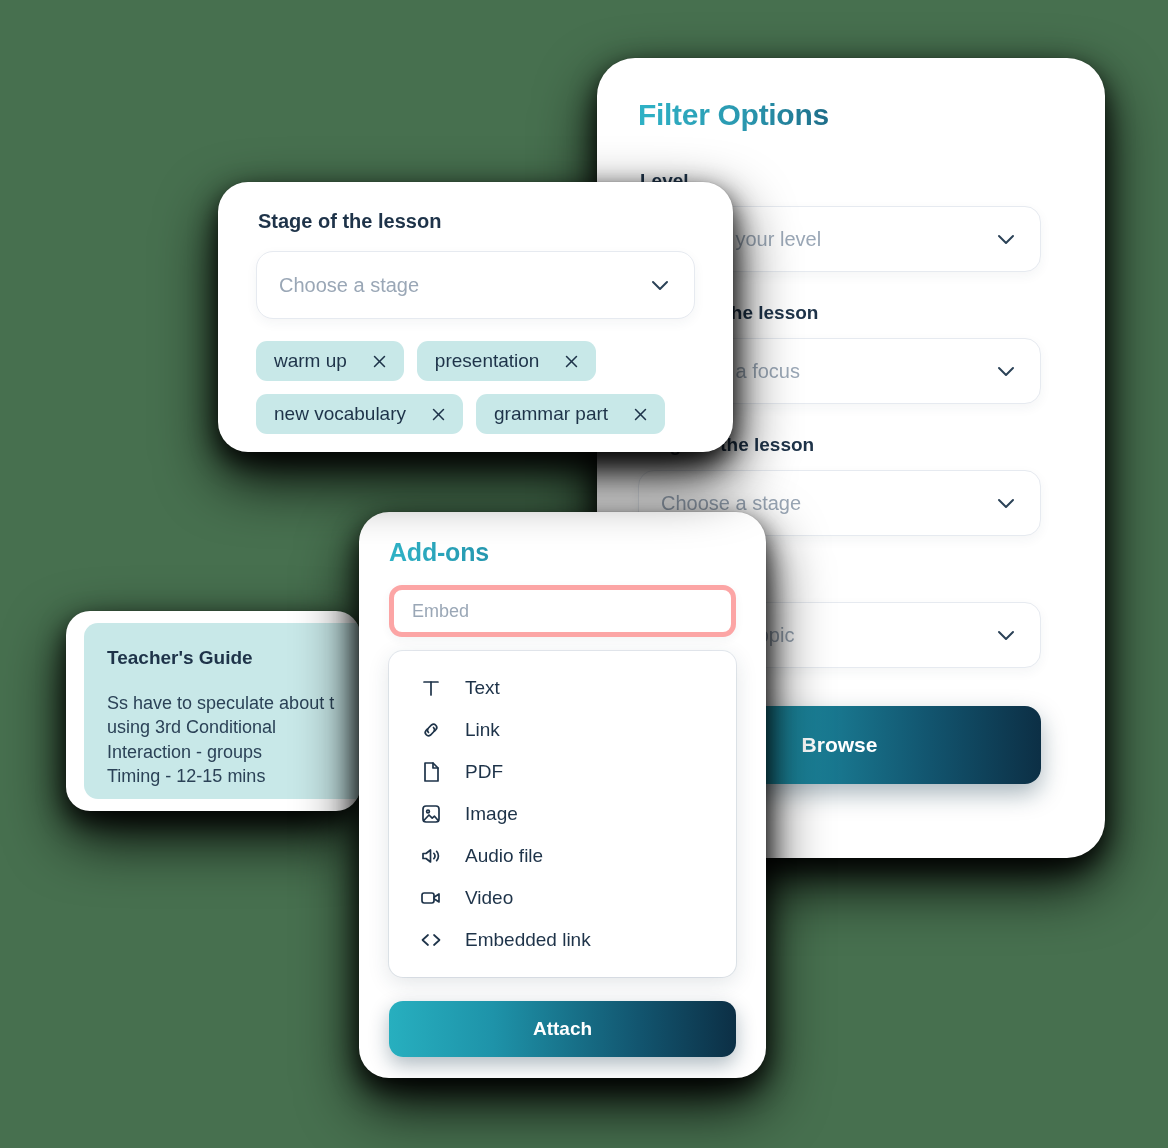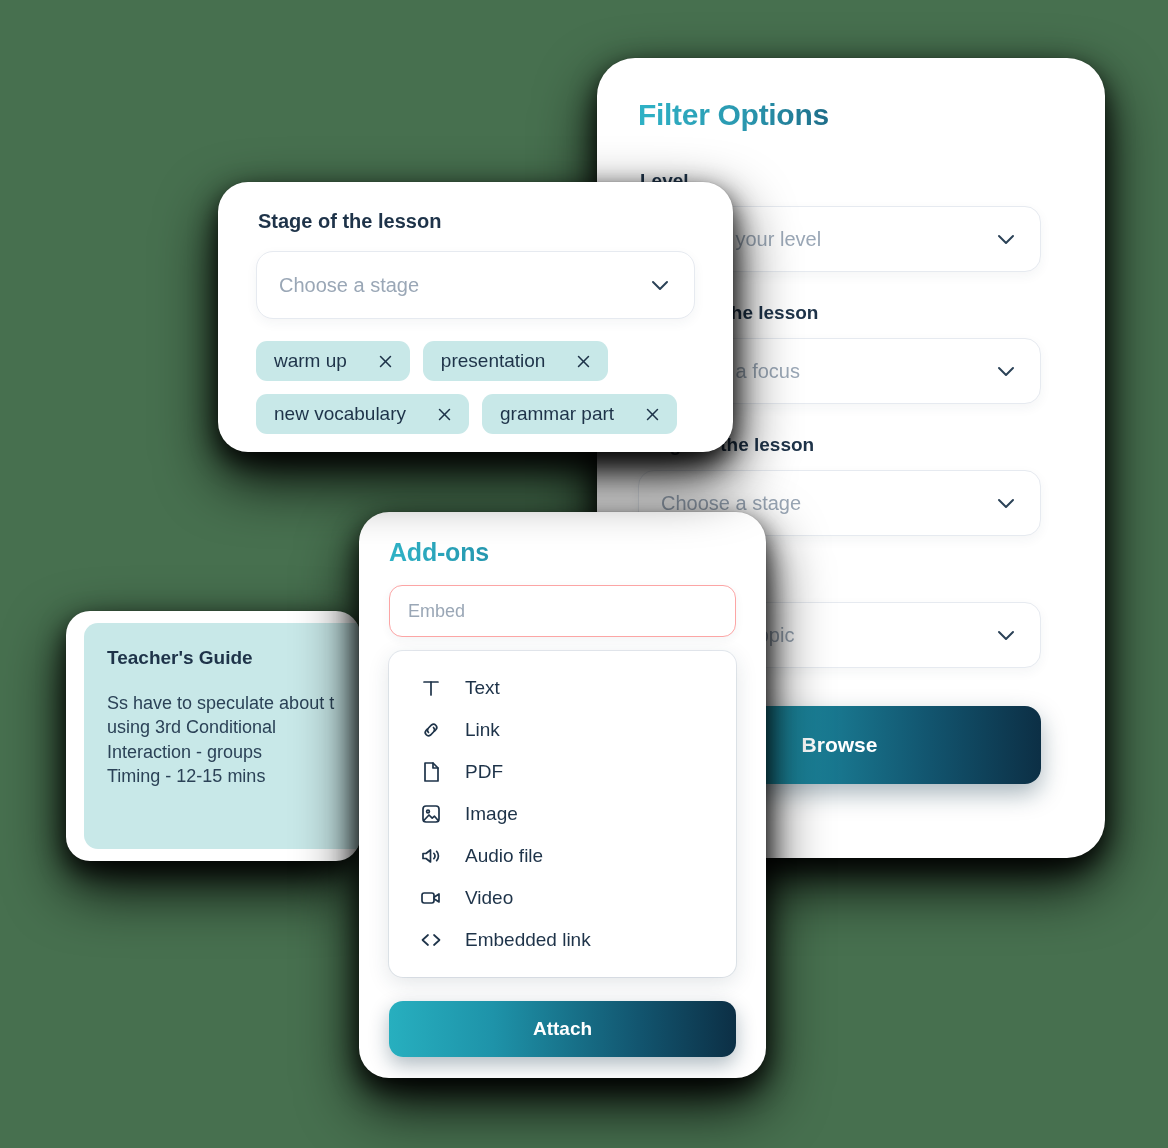--- a/index.html
+++ b/index.html
@@ -71,21 +71,21 @@
 
   
   #stage-card{
     left:218px;top:182px;width:515px;height:270px;
     border-radius:30px;
     z-index:60;
   }
   .stage-inner{padding:28px 38px 0 38px;}
   .tags{display:flex;flex-wrap:wrap;gap:13px;margin-top:22px;}
   .tag{
-    display:flex;align-items:center;gap:30px;
+    display:flex;align-items:center;gap:24px;
     background:#C8E8E8;
     border-radius:11px;
     padding:9px 16px 9px 18px;
     font-size:19px;color:#1E3349;
     cursor:pointer;
   }
   .tag .x{width:17px;height:17px;display:block;}
 
   
   #addons-card{
@@ -94,21 +94,21 @@
     z-index:50;
   }
   .addons-inner{padding:26px 30px 0 30px;}
   .addons-title{
     font-size:25px;font-weight:bold;letter-spacing:-0.2px;
     background:linear-gradient(90deg,#2FB2C6 0%,#2596AE 30%,#14506C 75%,#11344B 100%);
     -webkit-background-clip:text;background-clip:text;color:transparent;
     margin:0 0 18px 0;
   }
   .embed-input{
-    height:52px;border:1px solid #fca5a5;border-radius:13px;
+    height:52px;border:5px solid #fca5a5;border-radius:13px;
     display:flex;align-items:center;padding:0 18px;
     font-size:18px;color:#9AA7B6;
     box-shadow:0 3px 10px rgba(30,51,73,0.05);
     box-sizing:border-box;
     background:#fff;
   }
   .addons-menu{
     margin-top:14px;
     background:#fff;
     border-radius:14px;
@@ -128,21 +128,21 @@
     height:56px;border:none;border-radius:14px;
     background:linear-gradient(90deg,#27AFBF 0%,#1E93A9 30%,#12556F 72%,#0C2F45 100%);
     color:#fff;font-size:19px;font-weight:bold;
     font-family:"Liberation Sans", sans-serif;
     cursor:pointer;display:flex;align-items:center;justify-content:center;
     box-shadow:0 8px 20px rgba(10,45,65,0.32);
   }
 
   
   #guide-card{
-    left:66px;top:611px;width:294px;height:250px;
+    left:66px;top:611px;width:294px;height:200px;
     border-radius:24px;
     z-index:30;
     overflow:hidden;
   }
   .guide-box{
     position:absolute;left:18px;top:12px;right:0;bottom:12px;
     background:#C8E8E8;
     border-radius:14px 0 0 14px;
     padding:24px 0 0 23px;
     box-sizing:border-box;

